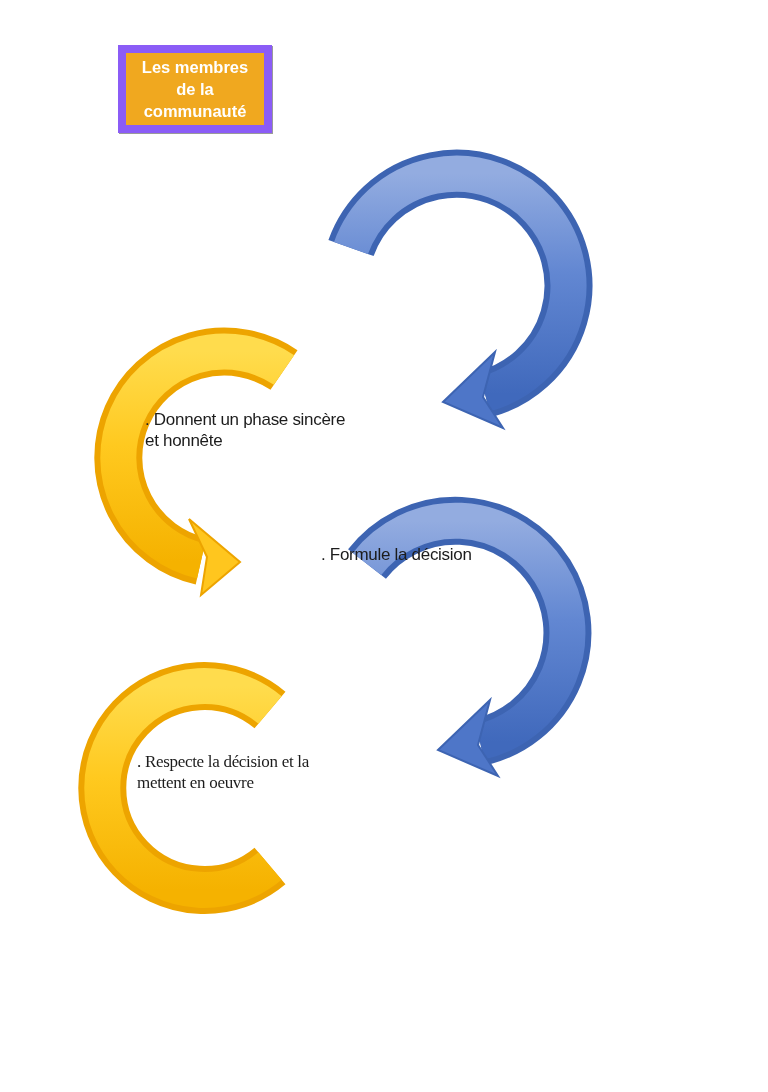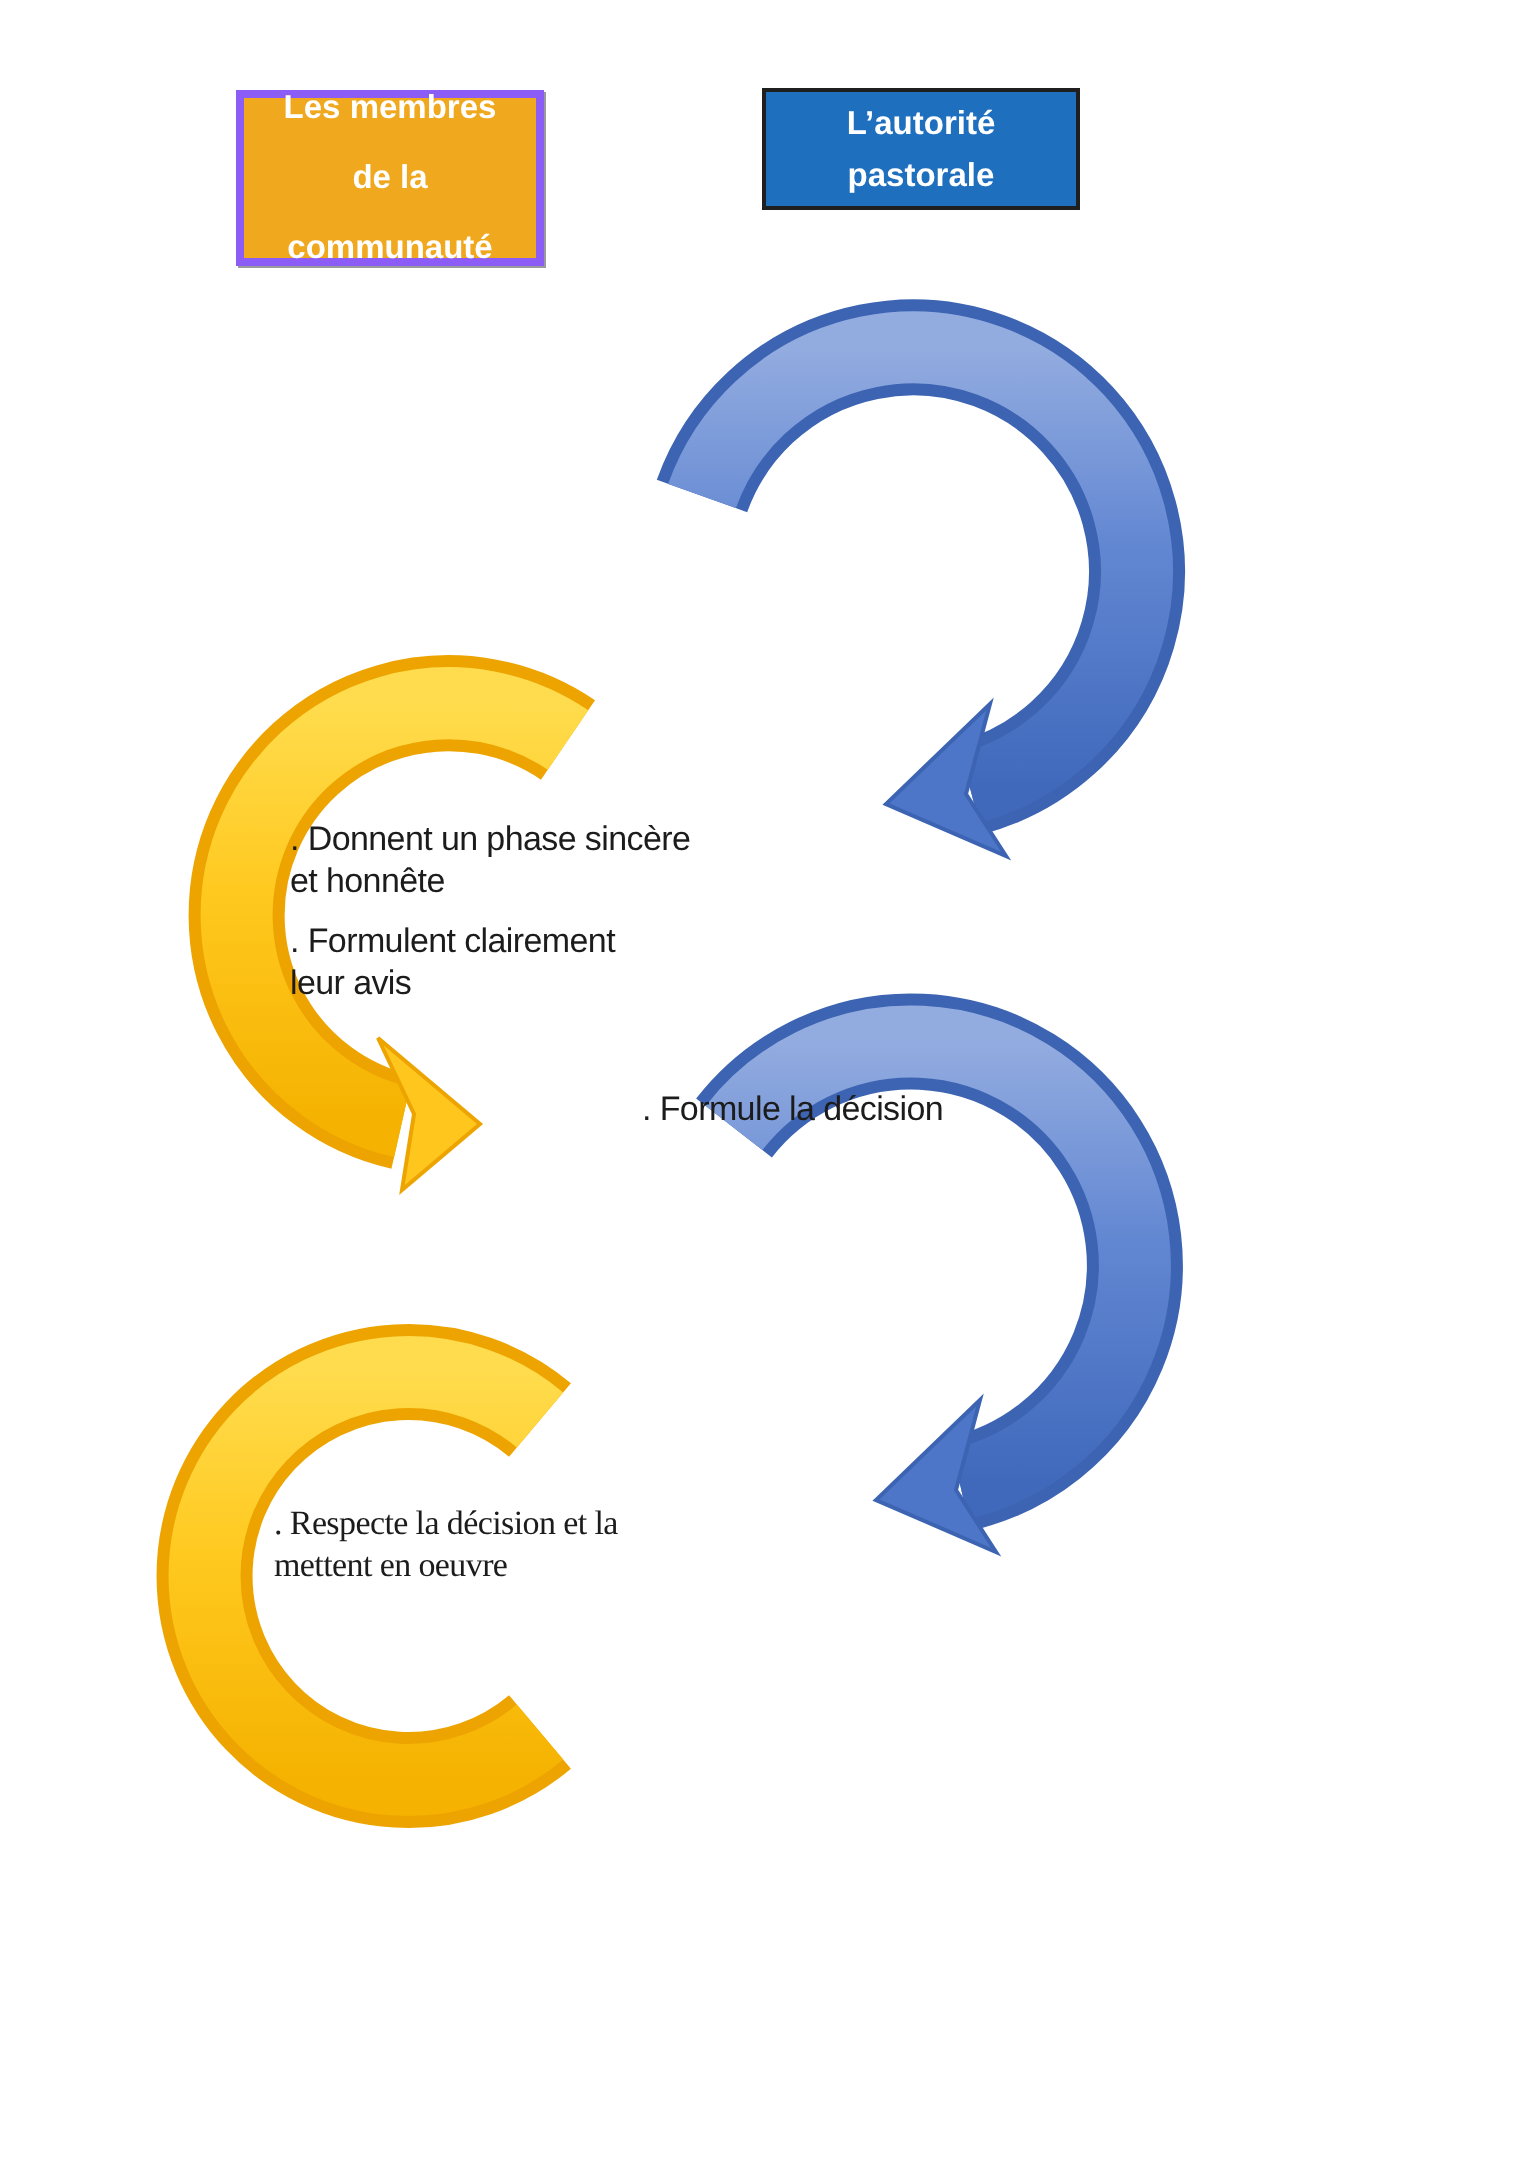--- a/index.html
+++ b/index.html
@@ -17,22 +17,22 @@
     text-align:center;
     color:#ffffff;
     font-weight:bold;
     font-size:16.5px;
     box-sizing:border-box;
   }
   .titlebox .lbl{white-space:pre-line;}
   .members-box{
     left:118px;top:45px;width:154px;height:88px;
     background:#F0A81F;
-    border:4px solid #8b5cf6;
-    line-height:35px;
+    border:8px solid #8b5cf6;
+    line-height:22px;
     box-shadow:1px 1px 0 #9a9a9a;
   }
   .authority-box{
     left:381px;top:44px;width:159px;height:61px;
     background:#1F6FBF;
     border:2px solid #1f1f1f;
     line-height:26px;
   }
   .arrows-svg{position:absolute;left:0;top:0;}
   .notes{
@@ -55,24 +55,20 @@
 <body>
 
 <div class="page">
 
   <div class="titlebox members-box">
     <div class="lbl">Les membres
 de la
 communauté</div>
   </div>
 
-  <div class="titlebox authority-box">
-    <div class="lbl">L’autorité
-pastorale</div>
-  </div>
 
   <svg class="arrows-svg" width="768" height="1092" viewBox="0 0 768 1092">
     <defs>
       <linearGradient id="gBlue" x1="0" y1="0" x2="0" y2="1">
         <stop offset="0" stop-color="#93ACE0"></stop>
         <stop offset="0.45" stop-color="#6287D2"></stop>
         <stop offset="1" stop-color="#4069BC"></stop>
       </linearGradient>
       <linearGradient id="gYellow" x1="0" y1="0" x2="0" y2="1">
         <stop offset="0" stop-color="#FFDC4D"></stop>
@@ -102,22 +98,20 @@
     <g>
       <path d="M 270 710 A 102 102 0 1 0 270 866" fill="none" stroke="#EDA400" stroke-width="48"></path>
       <path d="M 270 710 A 102 102 0 1 0 270 866" fill="none" stroke="url(#gYellow)" stroke-width="36"></path>
     </g>
   </svg>
 
 
   <div class="notes notes-2">
     <p>. Donnent un phase sincère
 et honnête</p>
-    <p>. Formulent clairement
-leur avis</p>
   </div>
 
   <div class="notes notes-3">
     <p>. Formule la décision</p>
   </div>
 
   <div class="notes notes-4">
     <p>. Respecte la décision et la
 mettent en oeuvre</p>
   </div>

